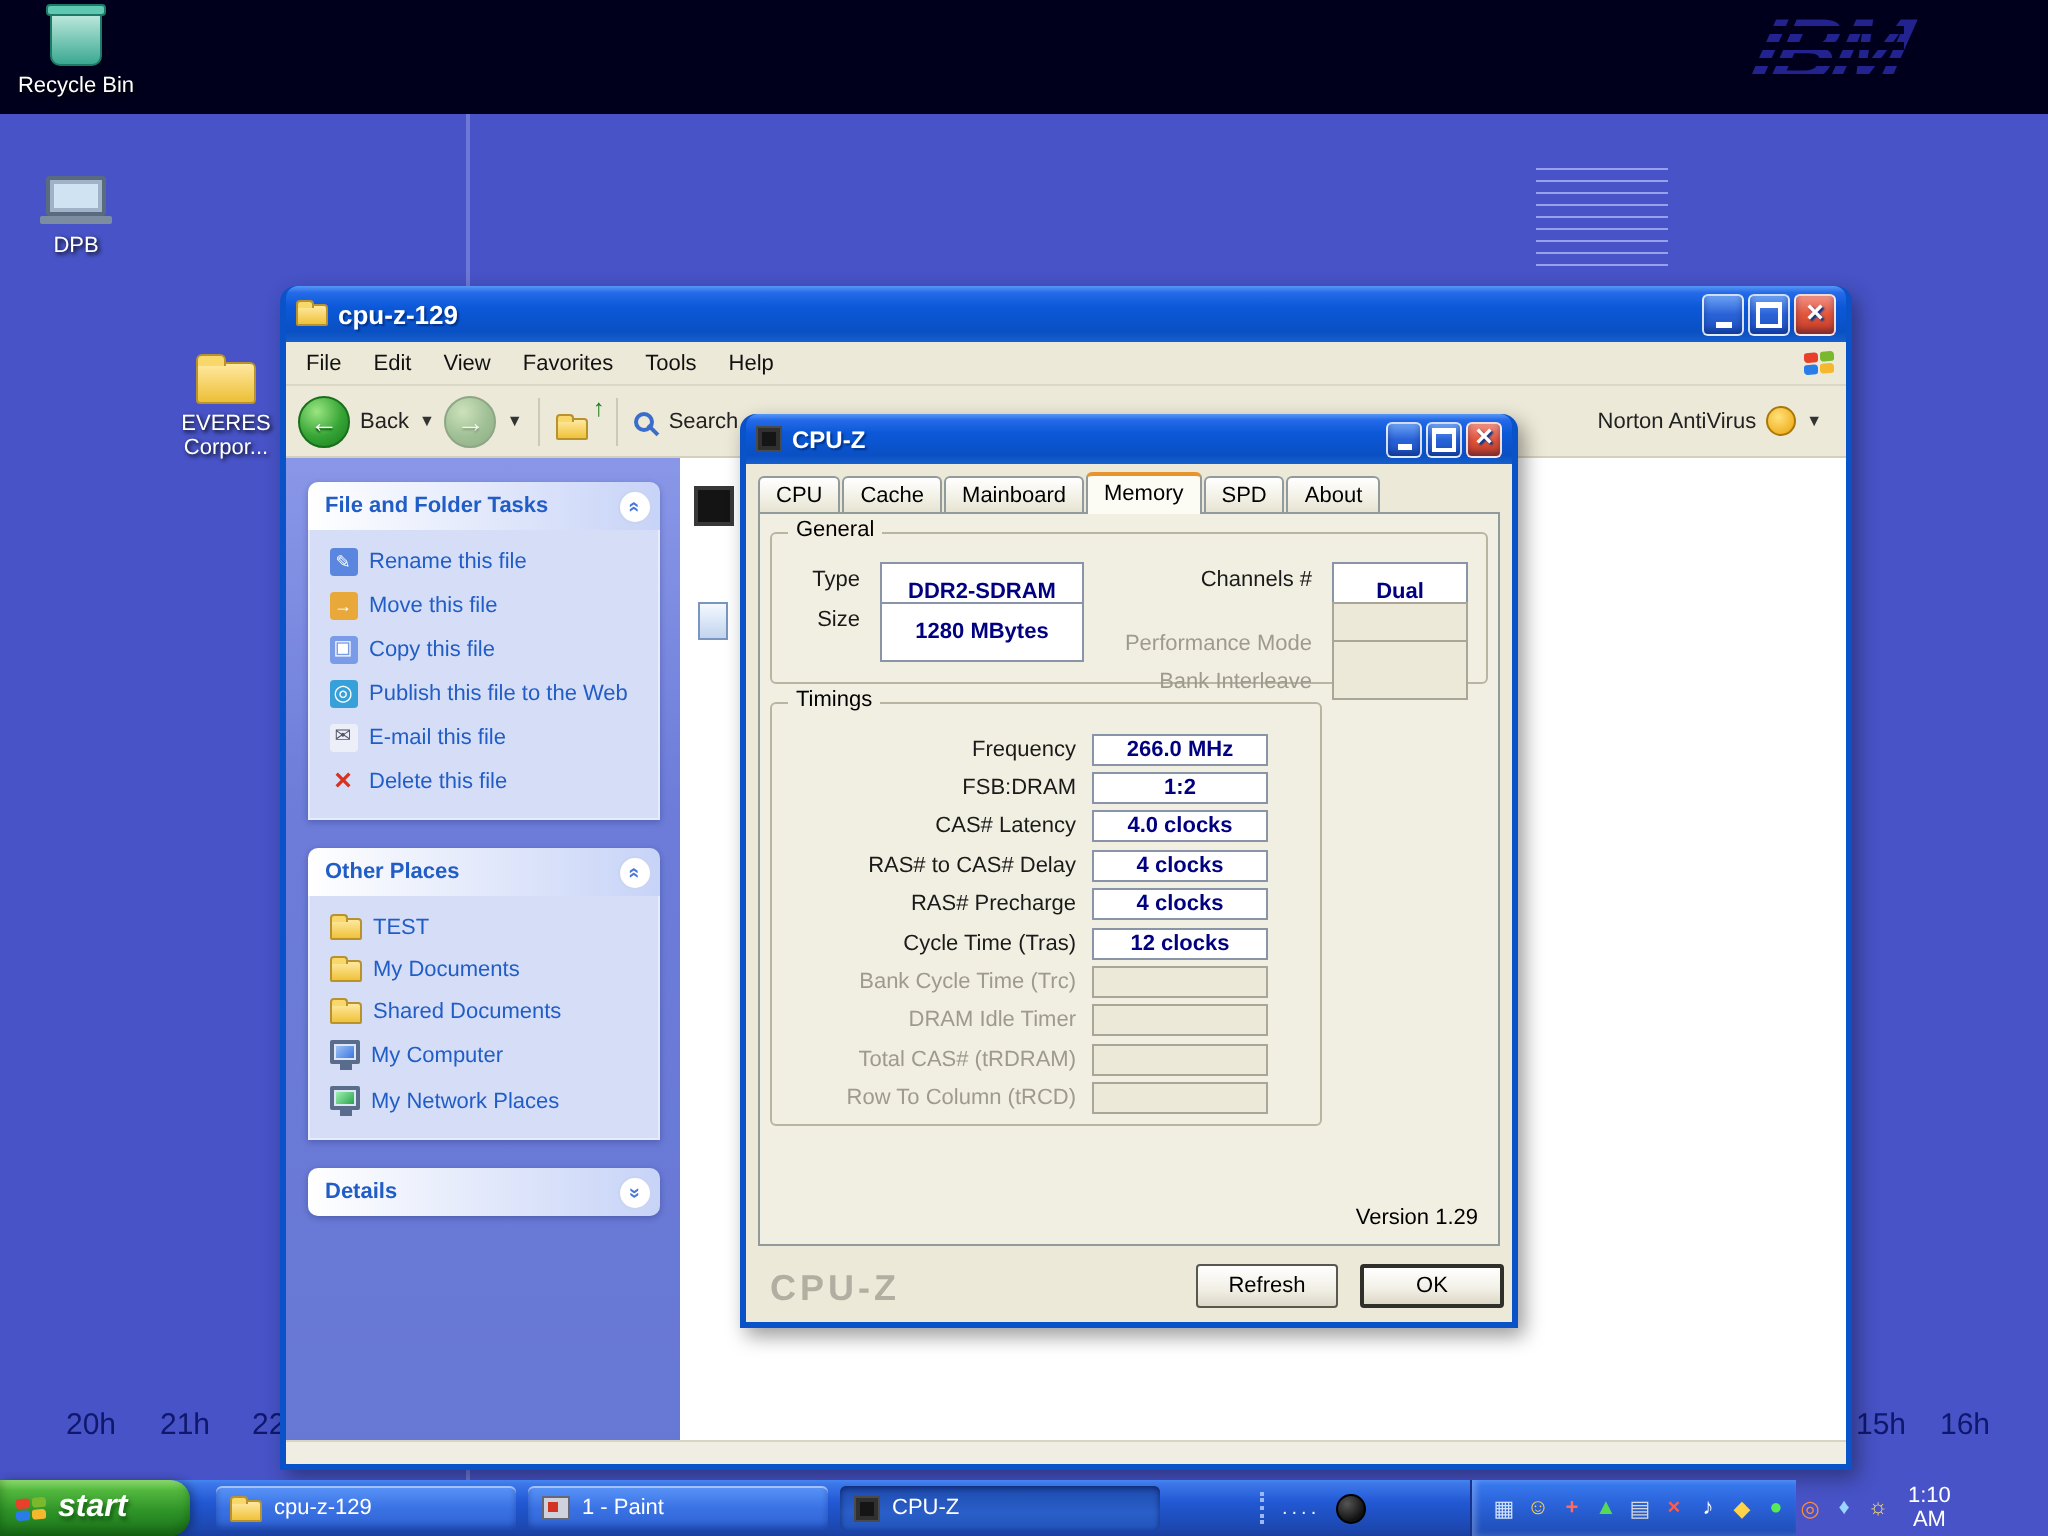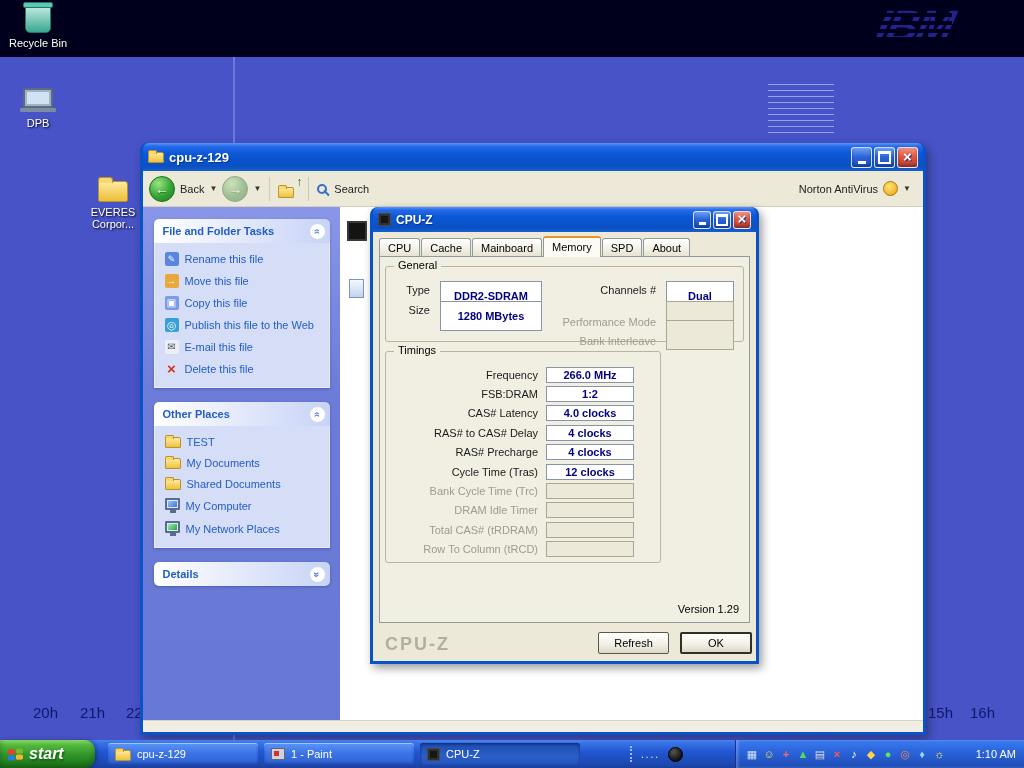--- a/index.html
+++ b/index.html
@@ -174,21 +174,21 @@
   .watermark { position:absolute; left:12px; top:402px; font-size:18px; font-weight:bold;
       color:#b2afa2; letter-spacing:2px; }
   .dlg-btn { position:absolute; top:400px; width:71px; height:22px; font-size:11px;
       font-family:"Liberation Sans",sans-serif; color:#000;
       background:linear-gradient(180deg,#ffffff,#f1efe4 60%,#dcd8c8);
       border:1px solid #58584e; border-radius:2px; }
   .btn-refresh { left:225px; }
   .btn-ok { left:307px; width:72px; border:2px solid #30302a; }
 
   
-  .taskbar { position:absolute; left:0; top:740px; width:1024px; height:28px; z-index:100;
+  .taskbar { position:absolute; left:0; top:740px; width:898px; height:28px; z-index:100;
       background:linear-gradient(180deg,#4585f0 0%,#3b76e8 8%,#2258d4 40%,#1c47ae 88%,#1a3f9e 100%);text-align:center; }
   .start-btn { position:absolute; left:0; top:0; width:95px; height:28px; border-radius:0 10px 10px 0;
       background:linear-gradient(180deg,#8ede6e 0%,#53b83e 18%,#2f9428 55%,#1d771b 100%);
       box-shadow:inset 0 -3px 6px rgba(0,40,0,.35), 2px 0 4px rgba(0,0,0,.3);
       display:flex; align-items:center; gap:6px; padding-left:8px; color:#fff; font-size:16px;
       font-weight:bold; font-style:italic; text-shadow:1px 2px 2px rgba(0,60,0,.6); }
   .task-btn { position:absolute; top:3px; height:22px; border-radius:3px;
       background:linear-gradient(180deg,#5a95f8,#3a72e4 50%,#2e62d4);
       box-shadow:inset 0 1px 0 rgba(255,255,255,.45), inset 0 -2px 3px rgba(0,20,90,.35);
       display:flex; align-items:center; gap:6px; padding:0 7px; color:#fff; font-size:11px;
@@ -256,20 +256,34 @@
     <div class="xp-titlebar">
       <span class="folder" style="margin-top:0"></span>
       <span>cpu-z-129</span>
       <span class="caps">
         <span class="cap-btn cap-min"></span>
         <span class="cap-btn cap-max"></span>
         <span class="cap-btn cap-close"></span>
       </span>
     </div>
     <div class="win-body">
+      <div class="menubar">
+        <span class="menu-item">File</span>
+        <span class="menu-item">Edit</span>
+        <span class="menu-item">View</span>
+        <span class="menu-item">Favorites</span>
+        <span class="menu-item">Tools</span>
+        <span class="menu-item">Help</span>
+        <span class="winflag mb-flag">
+          <i class="wf1"></i>
+            <i class="wf2"></i>
+            <i class="wf3"></i>
+            <i class="wf4"></i>
+        </span>
+      </div>
       <div class="toolbar">
         <span class="navball">←</span>
         <span>Back</span>
         <span class="ddown">▼</span>
         <span class="navball dis">→</span>
         <span class="ddown">▼</span>
         <span class="tsep"></span>
         <span class="up-ico">
             <span class="folder"></span>
           </span>

